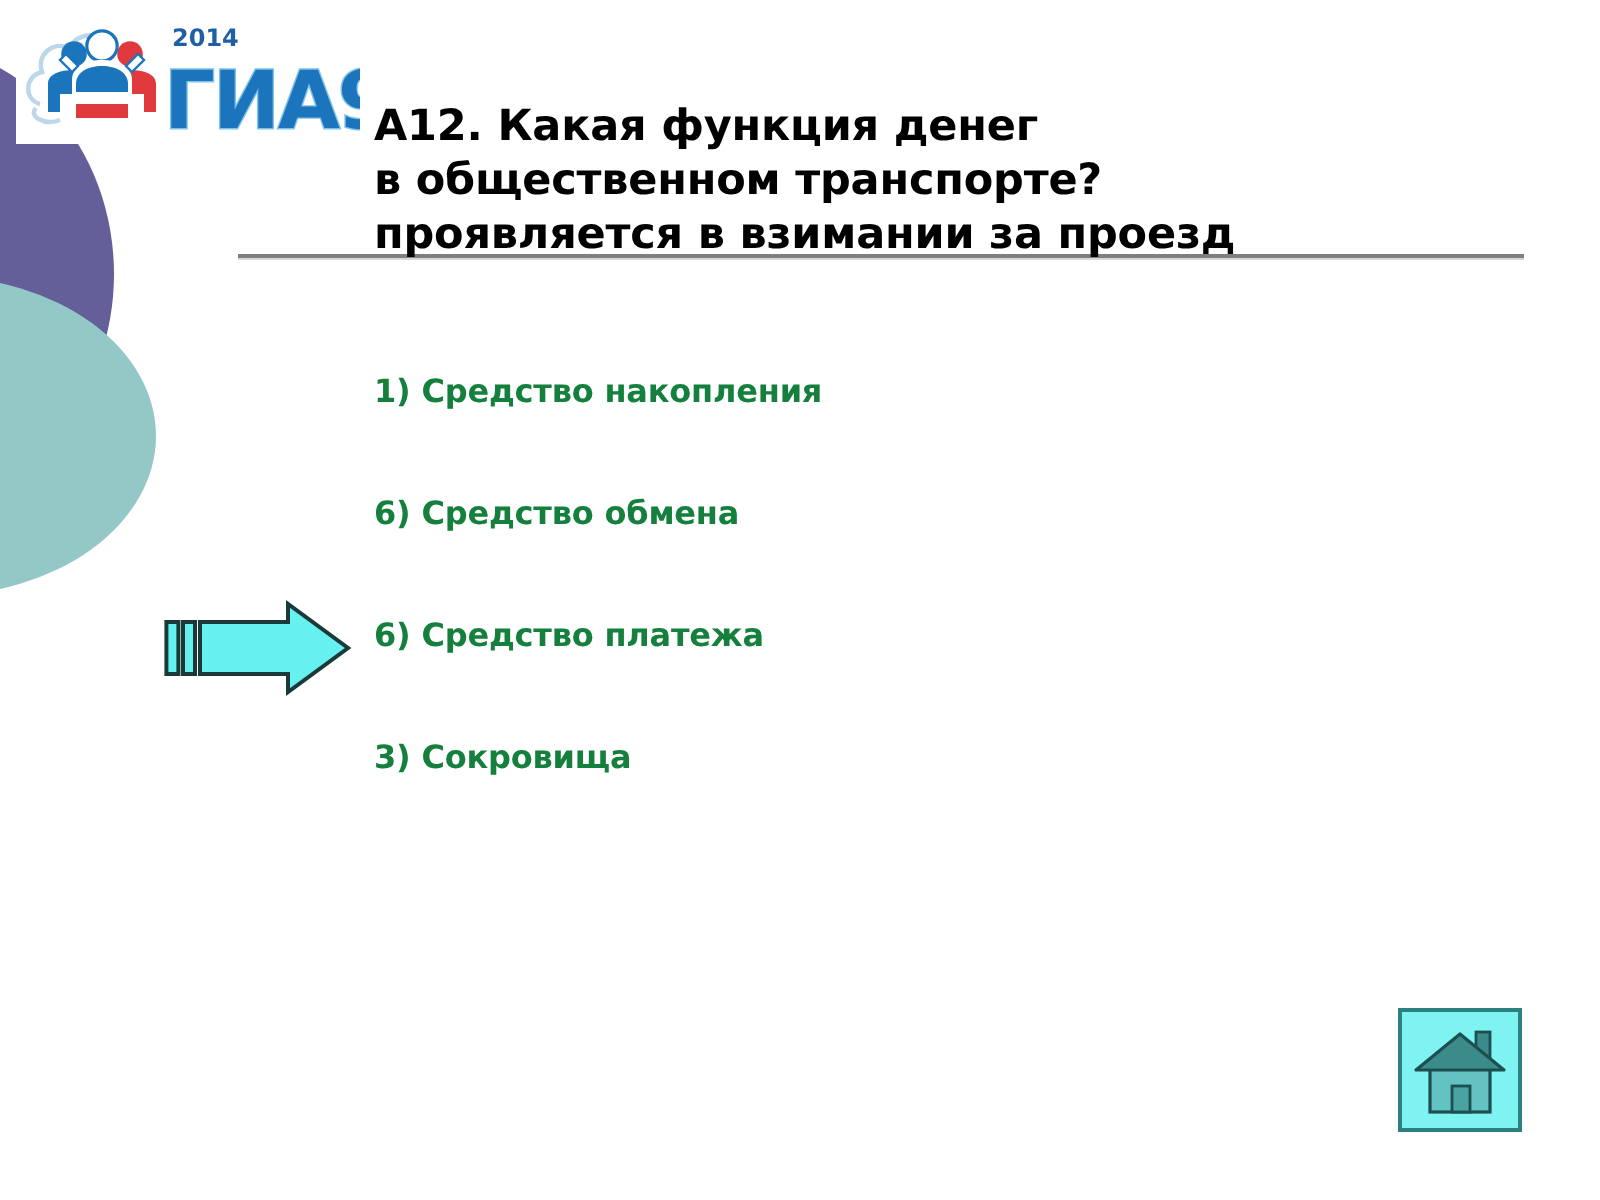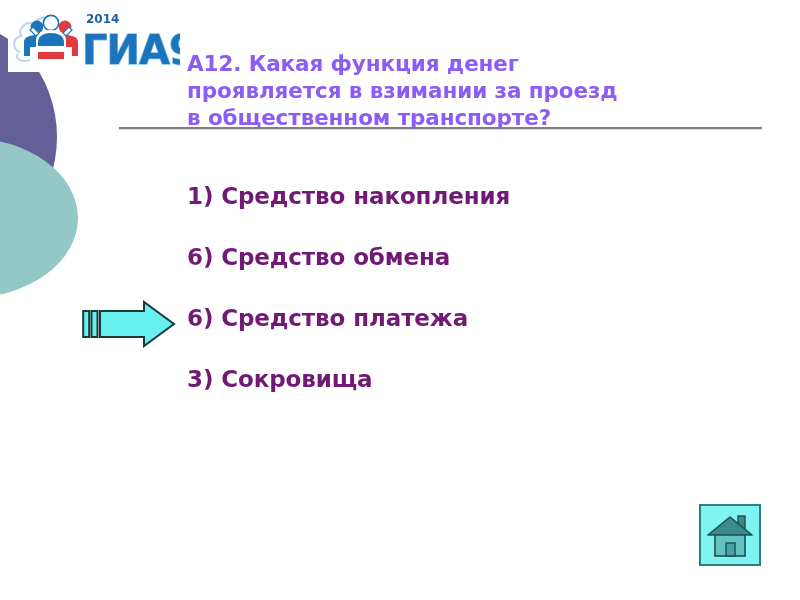--- a/index.html
+++ b/index.html
@@ -68,34 +68,34 @@
   
   #question {
     position: absolute;
     left: 187px;
     top: 50px;
     width: 575px;
     z-index: 5;
     font-size: 21.5px;
     font-weight: bold;
     line-height: 27px;
-    color: #8b5cf6;
+    color: #000000;
     letter-spacing: -0.1px;
   }
   #options {
     position: absolute;
     left: 187px;
     top: 183px;
     width: 575px;
     z-index: 5;
   }
   .option {
-    font-size: 23px;
+    font-size: 16px;
     font-weight: bold;
-    color: #701a75;
+    color: #15803d;
     line-height: 26px;
     height: 61px;
     letter-spacing: -0.1px;
   }
 
   
   #arrow-pointer {
     position: absolute;
     left: 82px;
     top: 300px;
@@ -146,22 +146,22 @@
       <text x="78" y="17" font-family="'DejaVu Sans','Liberation Sans',sans-serif" font-size="12" font-weight="bold" fill="#1F5FA8">2014</text>
 
       <text x="74" y="58" font-family="'DejaVu Sans','Liberation Sans',sans-serif" font-size="40" font-weight="bold" fill="#1B74BC" stroke="#7FC4E8" stroke-width="1.4" paint-order="stroke" letter-spacing="-1">ГИА9</text>
     </svg>
   </div>
 
   <div id="divider"></div>
 
   <div id="question">
     <div>A12. Какая функция денег</div>
+    <div>в общественном транспорте?</div>
     <div>проявляется в взимании за проезд</div>
-    <div>в общественном транспорте?</div>
   </div>
 
   <div id="options">
     <div class="option">1) Средство накопления</div>
     <div class="option">6) Средство обмена</div>
     <div class="option">6) Средство платежа</div>
     <div class="option">3) Сокровища</div>
   </div>
 
   <div id="arrow-pointer">

